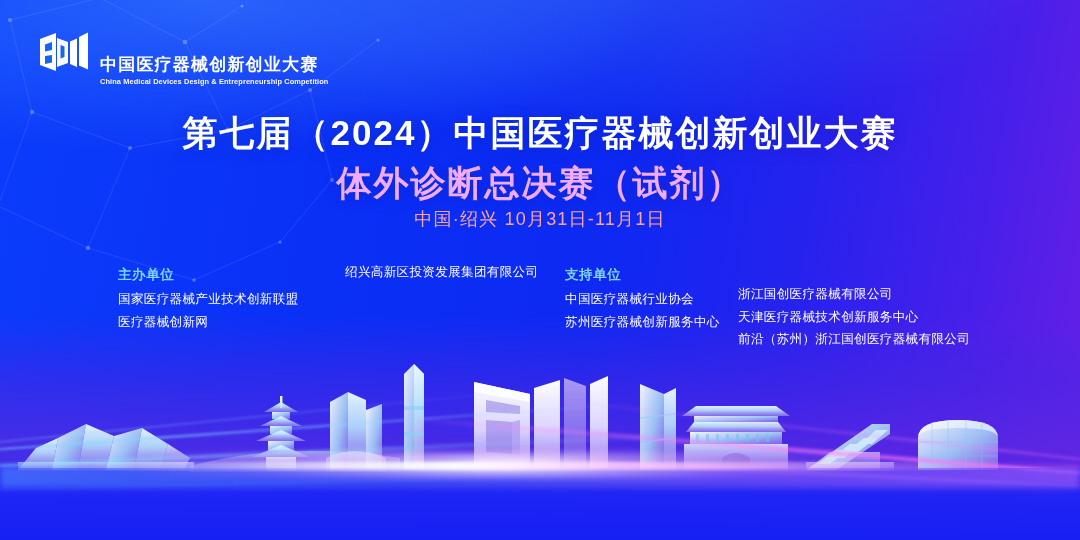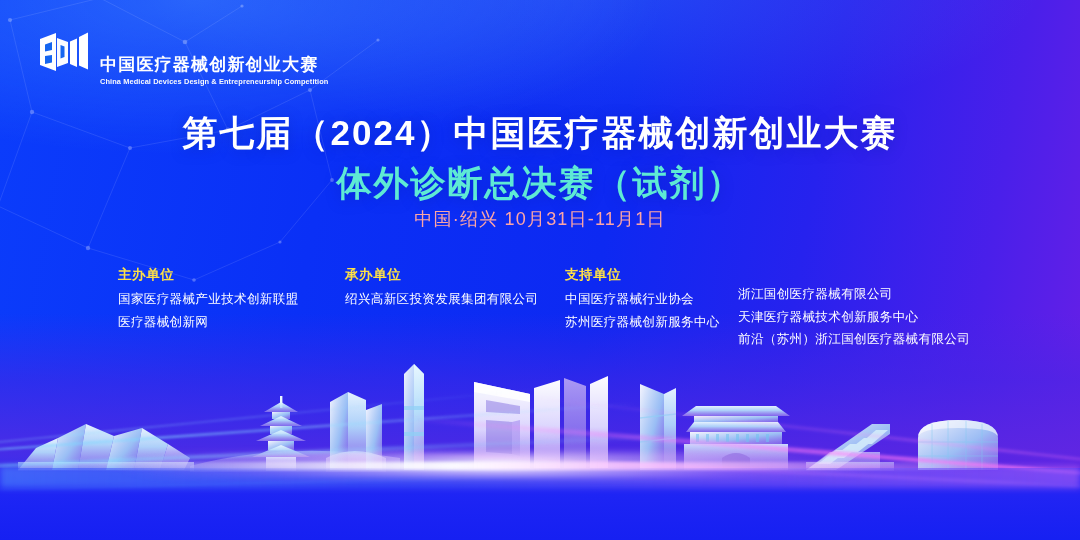--- a/index.html
+++ b/index.html
@@ -85,34 +85,34 @@
   }
 
   
   .title-block{ position:absolute; left:0; top:108px; width:100%; text-align:center; }
   .title-l1{
     font-size:35px; font-weight:bold; color:#ffffff; letter-spacing:2px;
     line-height:1.42; white-space:nowrap;
     text-shadow:0 2px 14px rgba(0,30,160,.35);
   }
   .title-l2{
-    font-size:35px; font-weight:bold; color:#5eead4; letter-spacing:2px;
+    font-size:35px; font-weight:bold; color:#f0abfc; letter-spacing:2px;
     line-height:1.42; white-space:nowrap;
     text-shadow:0 2px 14px rgba(0,30,160,.35);
   }
   .subtitle{
     margin-top:0; font-size:18px; color:#fca5a5; letter-spacing:1.2px;
     white-space:nowrap; font-weight:normal;
   }
 
   
   .orgs{ position:absolute; left:0; top:266px; width:100%; height:96px; }
   .org-col{ position:absolute; top:0; }
   .org-head{
-    font-size:13.5px; font-weight:bold; color:#fde047; letter-spacing:.6px;
+    font-size:13.5px; font-weight:bold; color:#7dd3fc; letter-spacing:.6px;
     margin-bottom:9px; white-space:nowrap;font-family:Liberation Serif, serif;
   }
   .org-item{
     font-size:12.6px; color:#fff; letter-spacing:.3px; line-height:1;
     margin-bottom:10px; white-space:nowrap; font-weight:normal;
   }
   .c1{ left:118px; }
   .c2{ left:345px; }
   .c3{ left:565px; }
   .c4{ left:738px; top:22px; }
@@ -187,21 +187,20 @@
 
   <div class="orgs">
 
     <div class="org-col c1">
       <div class="org-head">主办单位</div>
       <div class="org-item">国家医疗器械产业技术创新联盟</div>
       <div class="org-item">医疗器械创新网</div>
     </div>
 
     <div class="org-col c2">
-      <div class="org-head">承办单位</div>
       <div class="org-item">绍兴高新区投资发展集团有限公司</div>
     </div>
 
     <div class="org-col c3">
       <div class="org-head">支持单位</div>
       <div class="org-item">中国医疗器械行业协会</div>
       <div class="org-item">苏州医疗器械创新服务中心</div>
     </div>
 
     <div class="org-col c4">

